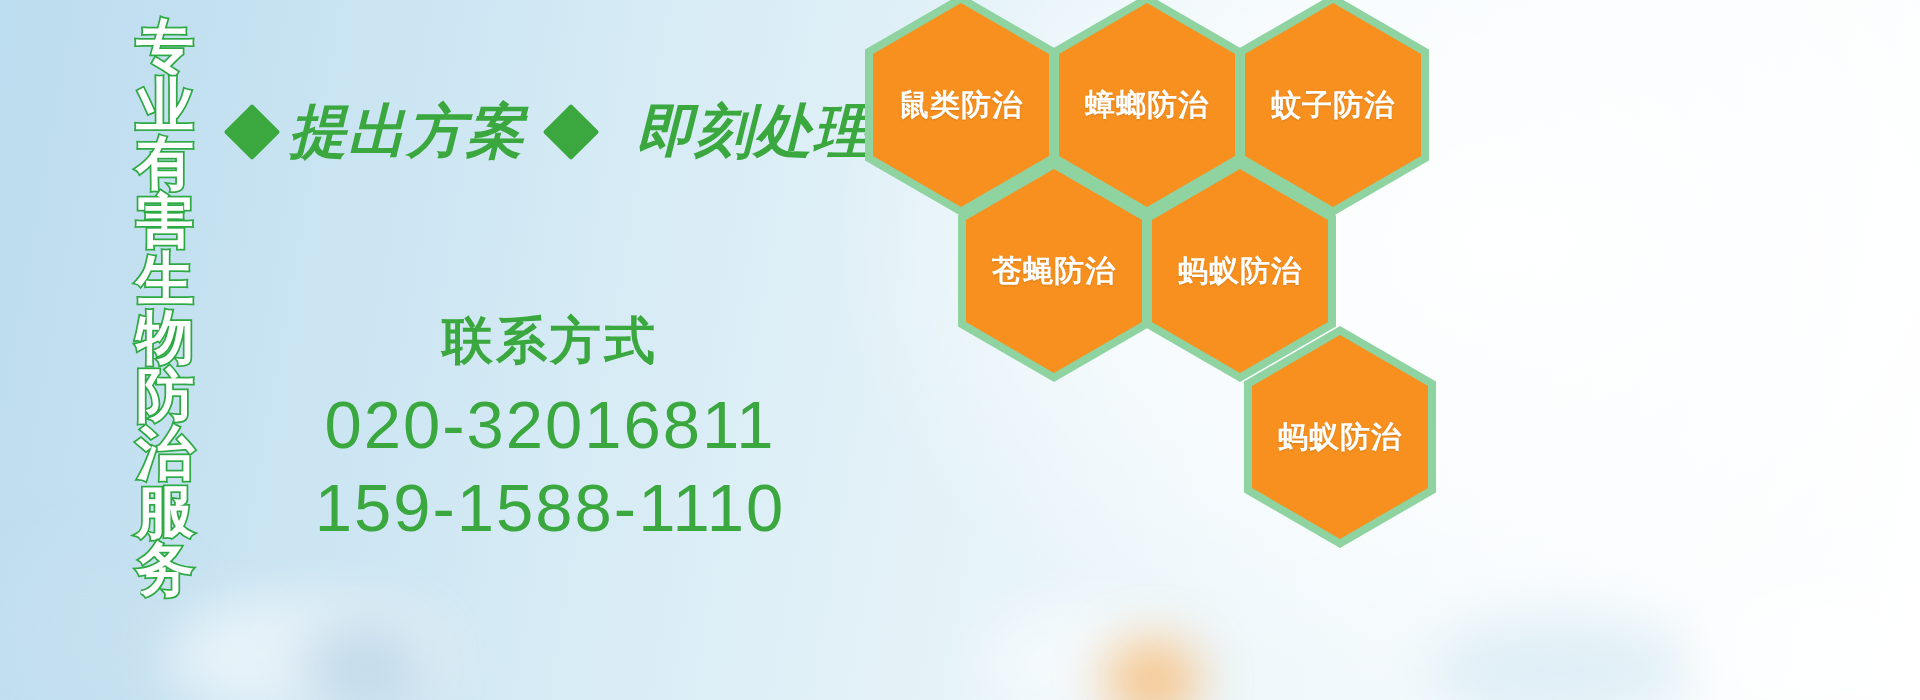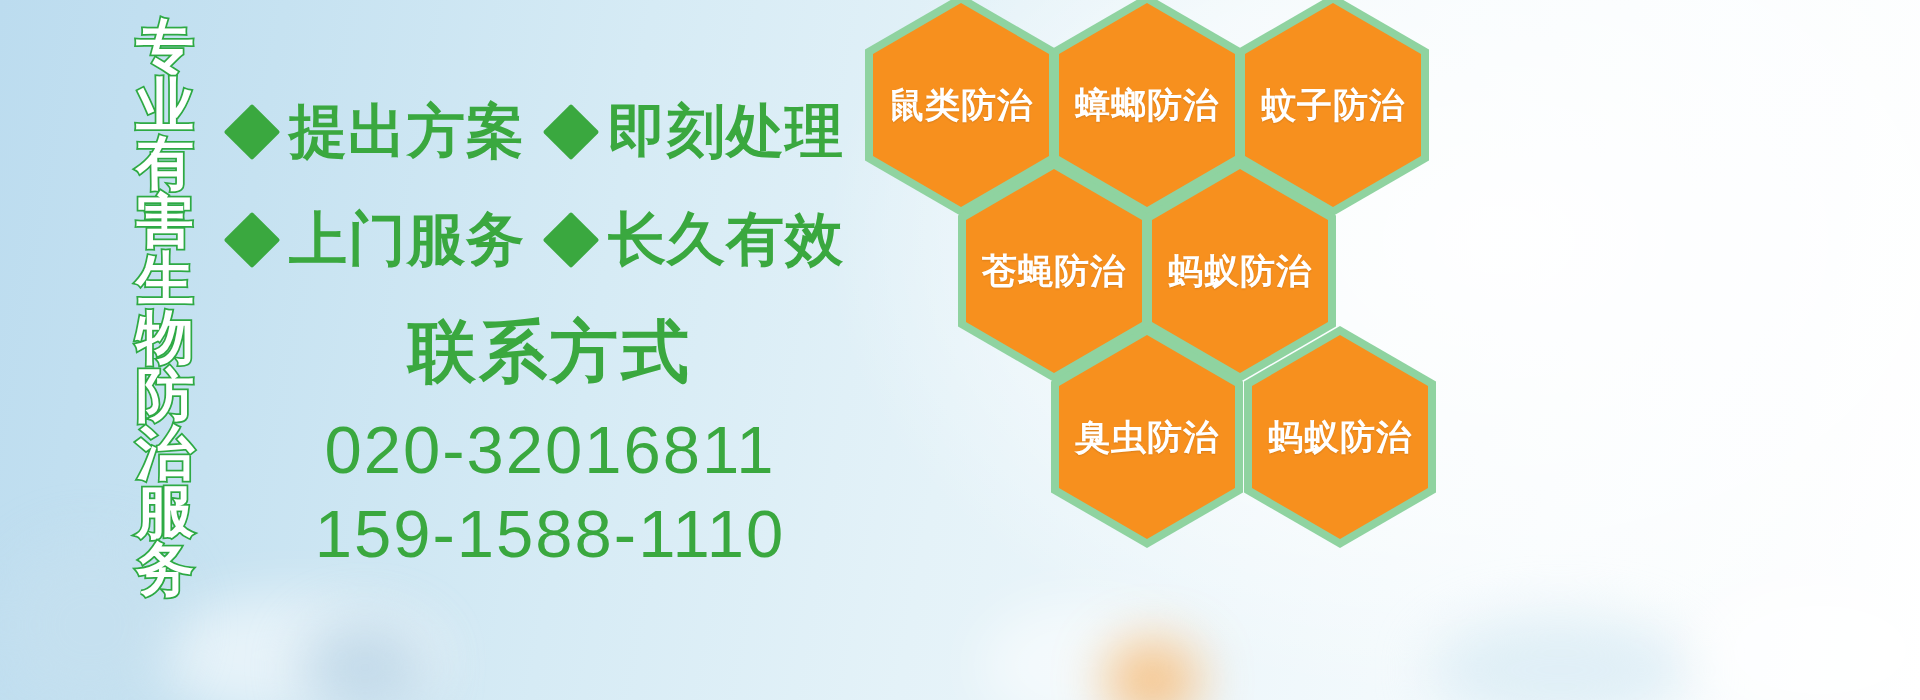--- a/index.html
+++ b/index.html
@@ -81,38 +81,39 @@
     flex: 0 0 auto;
     margin-right: 17px;
     border-radius: 2px;
   }
   .feature-label {
     font-size: 58px;
     font-weight: 700;
     color: #3aa83f;
     letter-spacing: 1px;
     white-space: nowrap;
-  }
-  .feature-item + .feature-item { margin-left: 26px; }
+    font-style: italic;
+  }
+  .feature-item + .feature-item { margin-left: 26px; gap: 28px; }
 
   
   #contact {
     position: absolute;
     left: 300px;
     top: 312px;
     width: 500px;
     text-align: center;
     color: #3aa83f;
   }
   #contact-title {
-    font-size: 68px;
+    font-size: 51px;
     font-weight: 700;
     letter-spacing: 3px;
     line-height: 1.15;
-    margin-bottom: 18px;
+    margin-bottom: 12px;
   }
   .phone {
     font-size: 67px;
     font-weight: 400;
     letter-spacing: 2px;
     line-height: 1.25;
     white-space: nowrap;
   }
 
   
@@ -137,21 +138,21 @@
     width: 176px;
     height: 204px;
     background: #f7901e;
     clip-path: polygon(50% 0%, 100% 25%, 100% 75%, 50% 100%, 0% 75%, 0% 25%);
     display: flex;
     align-items: center;
     justify-content: center;
   }
   .hex .hex-label {
     color: #ffffff;
-    font-size: 35px;
+    font-size: 30px;
     font-weight: 700;
     letter-spacing: 1px;
     white-space: nowrap;
     text-shadow: 0 1px 2px rgba(0,0,0,0.12);
   }
   
   .hex.r1c1 { left: 10px;  top: 4px;   }
   .hex.r1c2 { left: 196px; top: 4px;   }
   .hex.r1c3 { left: 382px; top: 4px;   }
   .hex.r2c1 { left: 103px; top: 170px; font-family: Liberation Serif, serif; }
@@ -190,30 +191,20 @@
     <div class="feature-row">
       <div class="feature-item">
         <span class="diamond"></span>
         <span class="feature-label">提出方案</span>
       </div>
       <div class="feature-item">
         <span class="diamond"></span>
         <span class="feature-label">即刻处理</span>
       </div>
     </div>
-    <div class="feature-row">
-      <div class="feature-item">
-        <span class="diamond"></span>
-        <span class="feature-label">上门服务</span>
-      </div>
-      <div class="feature-item">
-        <span class="diamond"></span>
-        <span class="feature-label">长久有效</span>
-      </div>
-    </div>
   </div>
 
   <div id="contact">
     <div id="contact-title">联系方式</div>
     <div class="phone">020-32016811</div>
     <div class="phone">159-1588-1110</div>
   </div>
 
   <div id="honeycomb">
     <div class="hex r1c1">
@@ -234,25 +225,20 @@
     <div class="hex r2c1">
       <div class="inner">
         <span class="hex-label">苍蝇防治</span>
       </div>
     </div>
     <div class="hex r2c2">
       <div class="inner">
         <span class="hex-label">蚂蚁防治</span>
       </div>
     </div>
-    <div class="hex r3c2">
-      <div class="inner">
-        <span class="hex-label">臭虫防治</span>
-      </div>
-    </div>
     <div class="hex r3c3">
       <div class="inner">
         <span class="hex-label">蚂蚁防治</span>
       </div>
     </div>
   </div>
 
 </div>
 
 </body></html>

